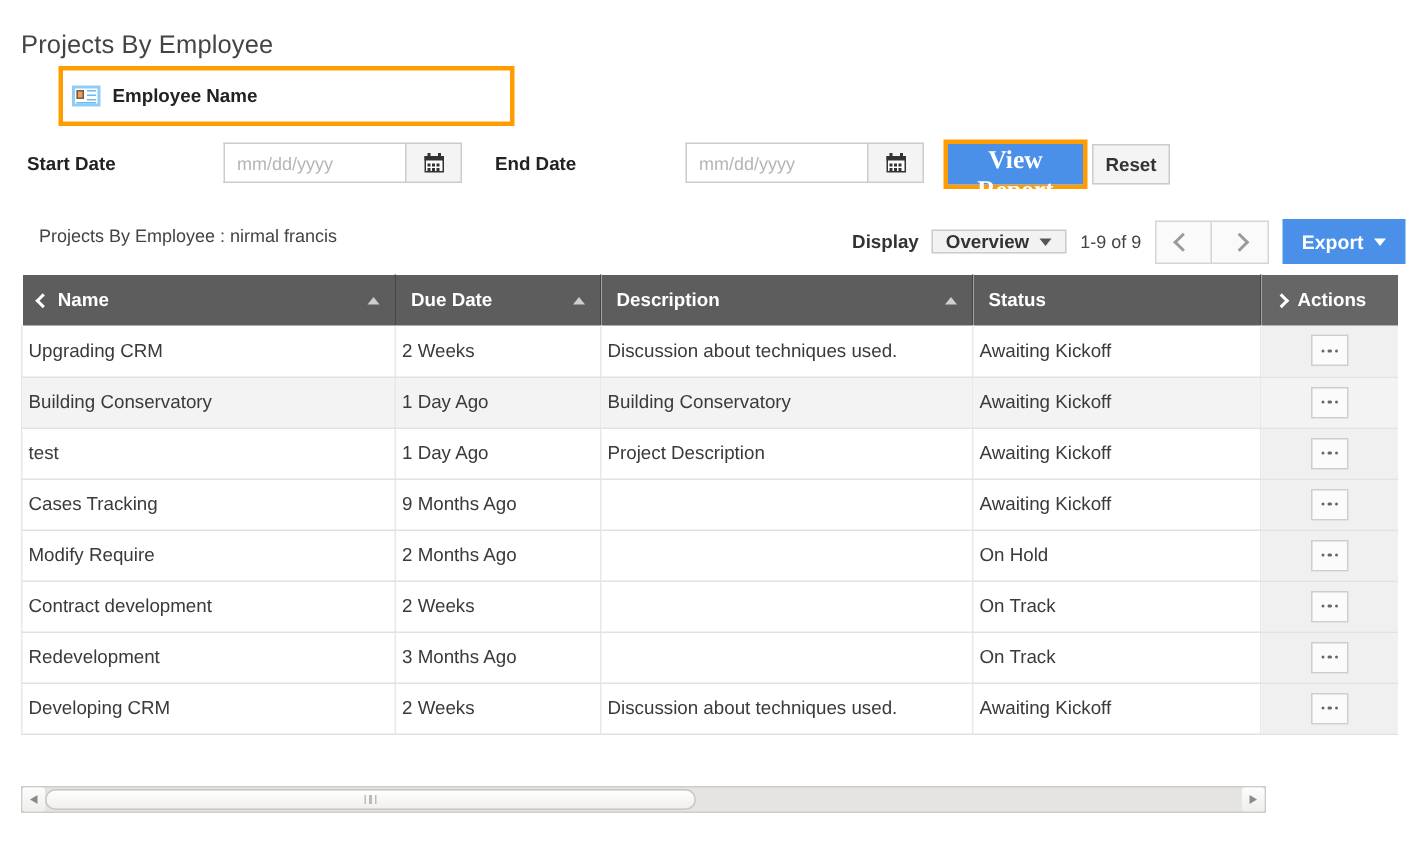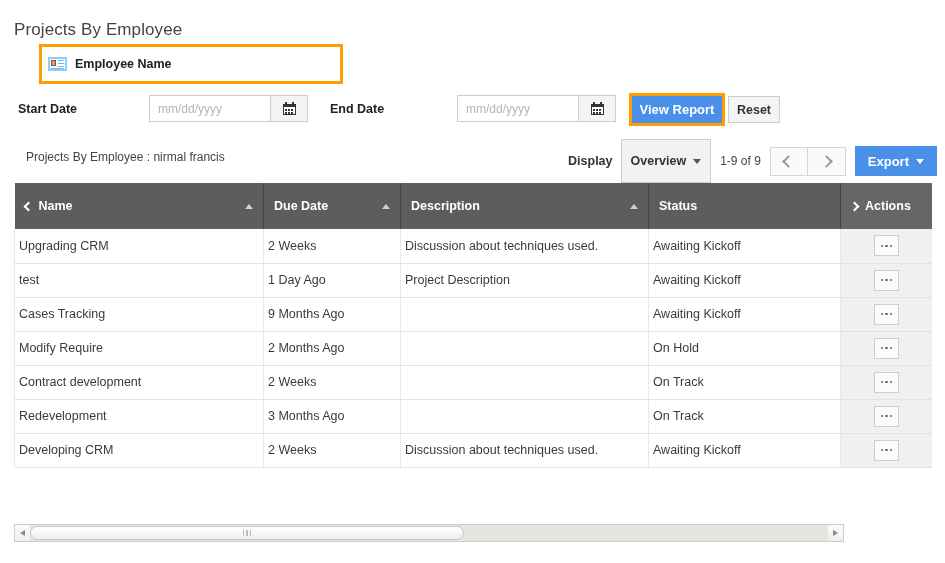--- a/index.html
+++ b/index.html
@@ -119,43 +119,43 @@
   }
 
   
   .view-report-highlight {
     position: absolute; left: 629px; top: 93px;
     border: 3px solid #ff9d00; padding: 0; line-height: 0;
   }
   .view-report-btn {
     display: block; width: 90px; height: 27px;
     background: #4a90e8; border: none; color: #fff;
-    font-size: 13px; font-weight: bold; cursor: pointer;
-    font-family: Liberation Sans, sans-serif;
+    font-size: 17px; font-weight: bold; cursor: pointer;
+    font-family: Liberation Serif, serif;
   }
   .reset-btn {
     position: absolute; left: 728px; top: 96px;
     width: 52px; height: 27px;
     background: #f4f4f4; border: 1px solid #ccc; color: #333;
     font-size: 12.5px; font-weight: bold; cursor: pointer;
     font-family: "Liberation Sans", sans-serif;
   }
 
   
   .report-title {
     position: absolute; left: 14px; top: 150px;
     font-size: 12px; font-weight: 400; color: #444; margin-left: 12px;
   }
   .report-controls {
     position: absolute; right: 8px; top: 146px;
     display: flex; align-items: center; height: 30px;
   }
   .display-label { font-size: 12.5px; font-weight: bold; color: #333; margin-right: 8px; }
   .display-select {
-    height: 44px; min-width: 82px; padding: 0 9px;
+    height: 16px; min-width: 82px; padding: 0 9px;
     background: #f2f2f2; border: 1px solid #ccc; color: #333;
     font-size: 12.5px; font-weight: bold; cursor: pointer;
     display: flex; align-items: center; gap: 7px;
     font-family: "Liberation Sans", sans-serif;
   }
   .caret-down {
     width: 0; height: 0; border-left: 4px solid transparent;
     border-right: 4px solid transparent; border-top: 5px solid #555;
   }
   .page-count { font-size: 12px; color: #444; margin: 0 9px 0 9px; white-space: nowrap; }
@@ -177,21 +177,21 @@
   .caret-down.white {
     border-top-color: #fff; border-left-width: 4px; border-right-width: 4px;
   }
 
   
   .table-wrap { position: absolute; left: 14px; top: 183px; width: 917px; }
   table.grid { border-collapse: collapse; width: 917px; table-layout: fixed; }
   table.grid thead th {
     background: #5d5d5d; color: #fff;
     font-size: 12.5px; font-weight: bold; text-align: left;
-    height: 34px; padding: 16px 10px;
+    height: 34px; padding: 4px 10px;
     border-right: 1px solid #454545;
     white-space: nowrap; position: relative;
     vertical-align: middle;
   }
   table.grid thead th.actions-col {
     background: #666666; border-right: none;
   }
   .th-inner { display: flex; align-items: center; justify-content: space-between; }
   .th-left { display: flex; align-items: center; gap: 7px; }
   .chev-sm { width: 7px; height: 7px; border-top: 2px solid #fff; border-right: 2px solid #fff; display:block; }
@@ -389,20 +389,31 @@
             <td>Upgrading CRM</td>
             <td>2 Weeks</td>
             <td>Discussion about techniques used.</td>
             <td>Awaiting Kickoff</td>
             <td class="actions-cell"><button class="dots-btn">
                 <i></i>
                 <i></i>
                 <i></i>
               </button></td>
           </tr>
+          <tr class="alt">
+            <td>Building Conservatory</td>
+            <td>1 Day Ago</td>
+            <td>Building Conservatory</td>
+            <td>Awaiting Kickoff</td>
+            <td class="actions-cell"><button class="dots-btn">
+                <i></i>
+                <i></i>
+                <i></i>
+              </button></td>
+          </tr>
           <tr>
             <td>test</td>
             <td>1 Day Ago</td>
             <td>Project Description</td>
             <td>Awaiting Kickoff</td>
             <td class="actions-cell"><button class="dots-btn">
                 <i></i>
                 <i></i>
                 <i></i>
               </button></td>

